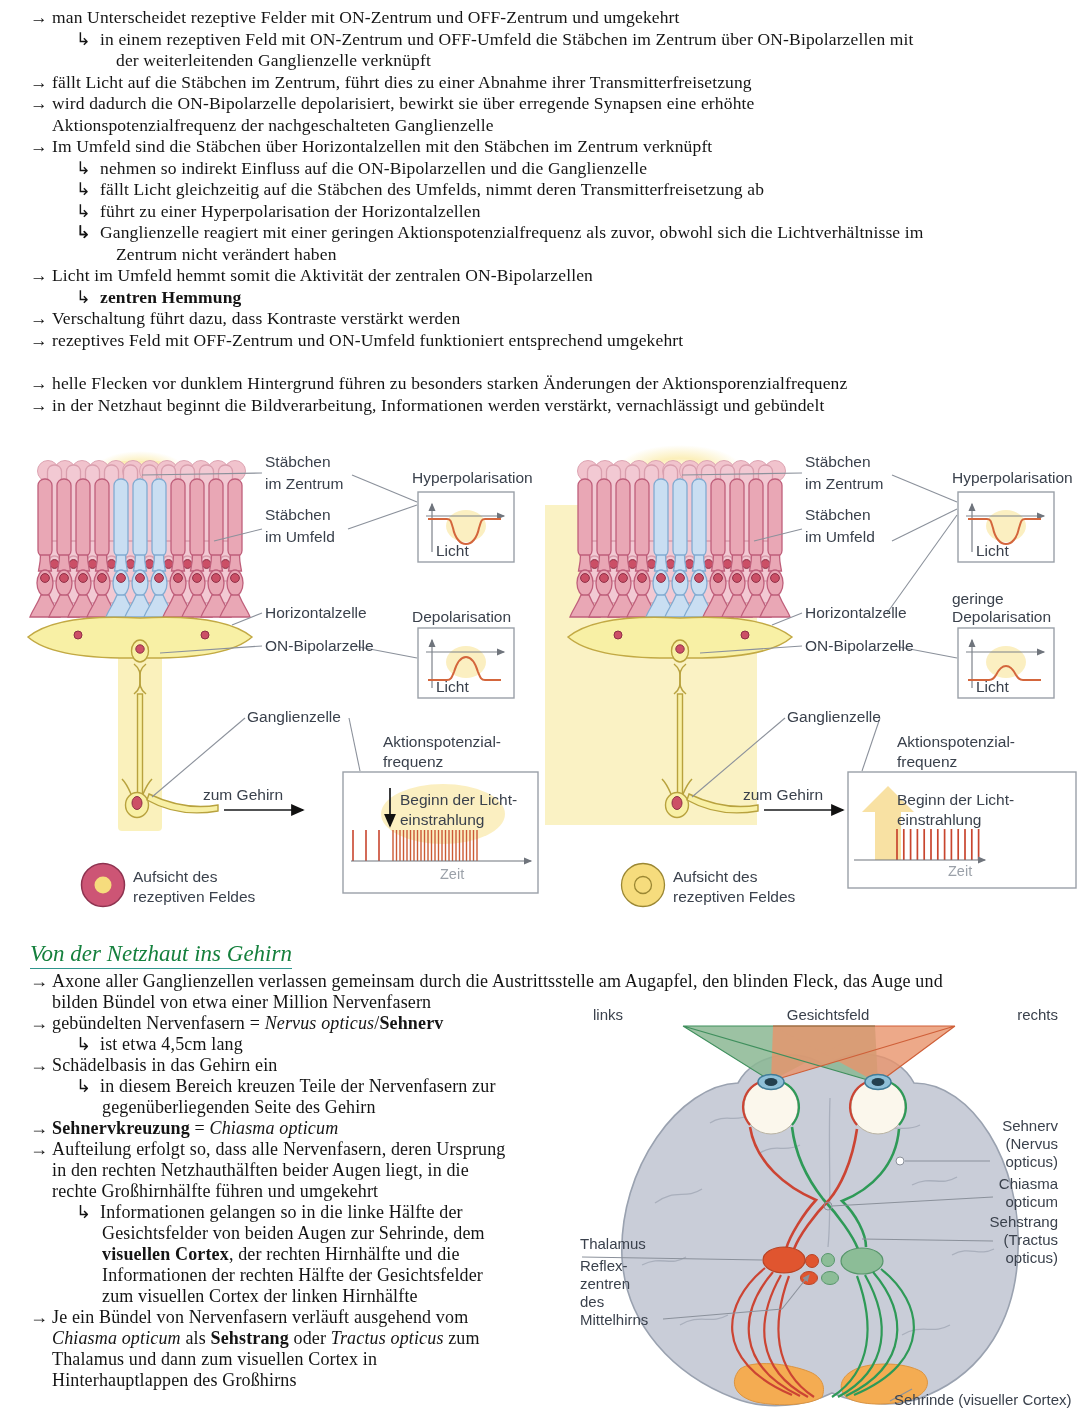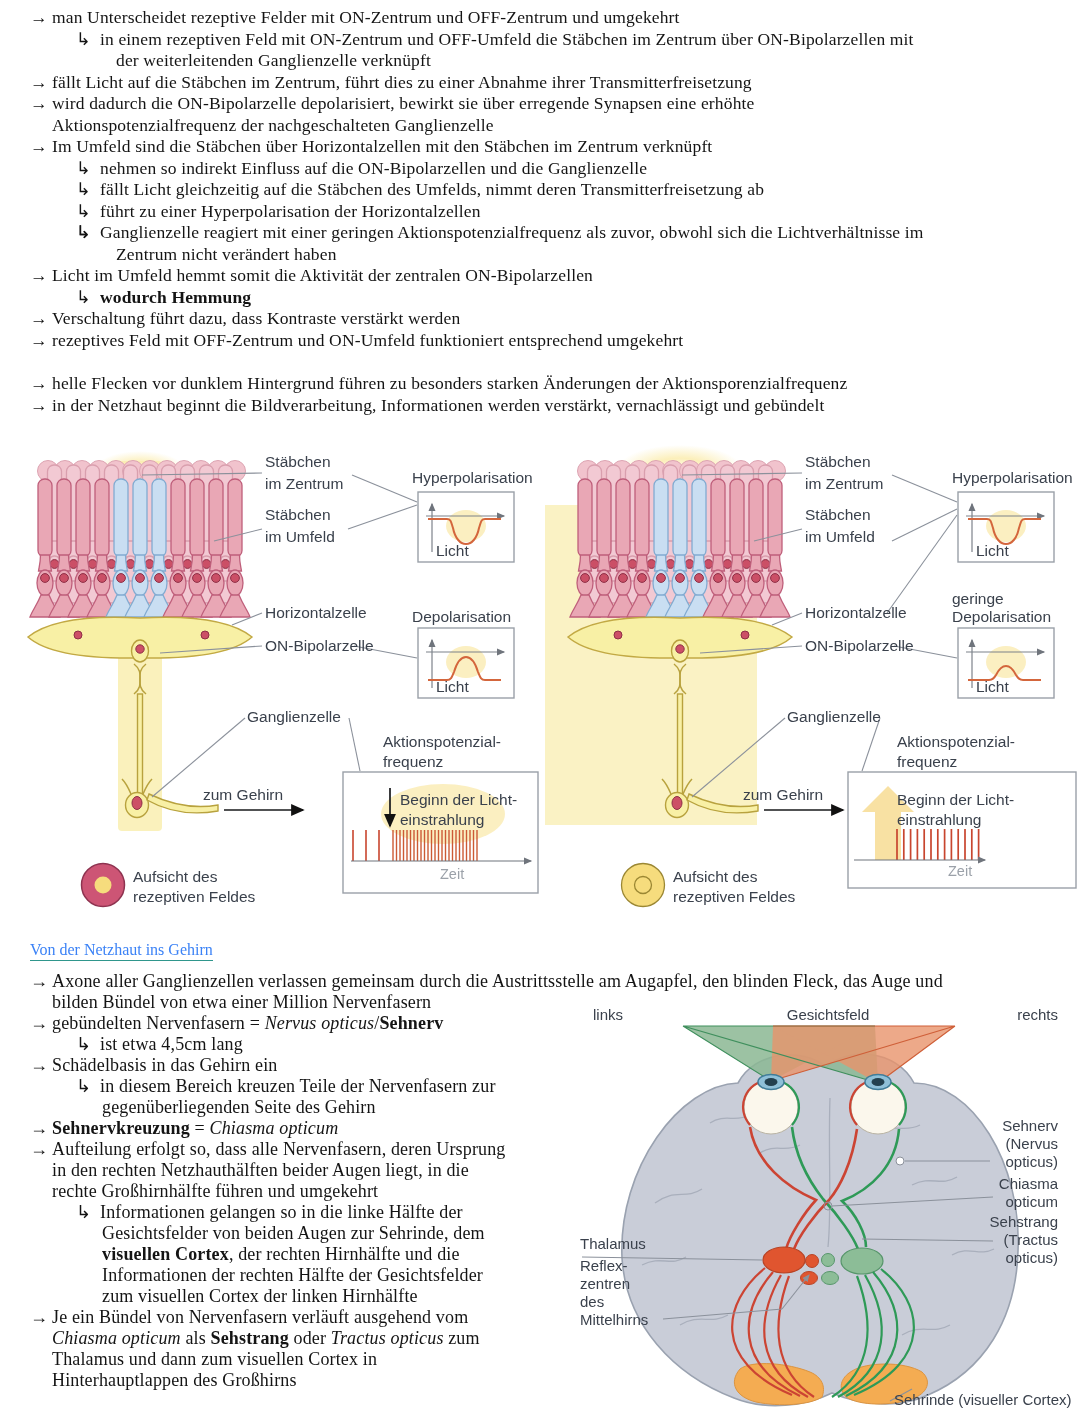--- a/index.html
+++ b/index.html
@@ -9,21 +9,21 @@
   #notes-bottom{left:30px;top:971px;width:1045px;line-height:21.0px;font-size:18px;}
   .nrow{white-space:nowrap;position:relative;}
   .nrow.l1{padding-left:22px;}
   .nrow.l1 .mk{position:absolute;left:0;}
   .nrow.l2{padding-left:70px;}
   .nrow.l2 .mk{position:absolute;left:46px;}
   .nrow.l2.cont{padding-left:86px;}
   #notes-bottom .nrow.l2.cont{padding-left:72px;}
   .nrow .b{font-weight:bold;}
   .nrow .i{font-style:italic;text-align:center;}
-  #heading{position:absolute;left:30px;top:941px;font-family:"Liberation Serif",serif;font-size:16px;color:#3b82f6;border-bottom:1.4px solid #2f968c;padding-bottom:1px;display:inline-block;}
+  #heading{position:absolute;left:30px;top:941px;font-family:"Liberation Serif",serif;font-style:italic;font-size:23px;color:#15803d;border-bottom:1.4px solid #2f968c;padding-bottom:1px;display:inline-block;}
   #retina-wrap{position:absolute;left:0;top:445px;width:880px;height:500px;}
   #brain-wrap{position:absolute;left:560px;top:1003px;width:520px;height:414px;}
   
   .ldr{stroke:#8b919b;stroke-width:1.1;}
   .ax{stroke:#7d828a;stroke-width:1.2;fill:none;}
   .axT{stroke:#6f747c;stroke-width:1.2;}
   .axB{stroke:#17181a;stroke-width:1.7;}
   .gbox{fill:#ffffff;stroke:#9aa0a8;stroke-width:1.4;}
   .gGlow{fill:#fae9ac;opacity:.75;}
   .curve{stroke:#d4663c;stroke-width:2;fill:none;}
@@ -61,21 +61,21 @@
     <div class="nrow l1"><span class="mk">→</span><span>wird dadurch die ON-Bipolarzelle depolarisiert, bewirkt sie über erregende Synapsen eine erhöhte</span></div>
     <div class="nrow l1 cont"><span>Aktionspotenzialfrequenz der nachgeschalteten Ganglienzelle</span></div>
     <div class="nrow l1"><span class="mk">→</span><span>Im Umfeld sind die Stäbchen über Horizontalzellen mit den Stäbchen im Zentrum verknüpft</span></div>
     <div class="nrow l2"><span class="mk">↳</span><span>nehmen so indirekt Einfluss auf die ON-Bipolarzellen und die Ganglienzelle</span></div>
     <div class="nrow l2"><span class="mk">↳</span><span>fällt Licht gleichzeitig auf die Stäbchen des Umfelds, nimmt deren Transmitterfreisetzung ab</span></div>
     <div class="nrow l2"><span class="mk">↳</span><span>führt zu einer Hyperpolarisation der Horizontalzellen</span></div>
     <div class="nrow l2"><span class="mk">↳</span></div>
     <div class="nrow l2"><span class="mk">↳</span><span> Ganglienzelle reagiert mit einer geringen Aktionspotenzialfrequenz als zuvor, obwohl sich die Lichtverhältnisse im</span></div>
     <div class="nrow l2 cont"><span>Zentrum nicht verändert haben</span></div>
     <div class="nrow l1"><span class="mk">→</span><span>Licht im Umfeld hemmt somit die Aktivität der zentralen ON-Bipolarzellen</span></div>
-    <div class="nrow l2"><span class="mk">↳</span><span class="b">wodurch Hemmung</span></div>
+    <div class="nrow l2"><span class="mk">↳</span><span class="b">zentren Hemmung</span></div>
     <div class="nrow l1"><span class="mk">→</span><span>Verschaltung führt dazu, dass Kontraste verstärkt werden</span></div>
     <div class="nrow l1"><span class="mk">→</span><span>rezeptives Feld mit OFF-Zentrum und ON-Umfeld funktioniert entsprechend umgekehrt</span></div>
     <div style="height: 22px;"></div>
     <div class="nrow l1"><span class="mk">→</span><span>helle Flecken vor dunklem Hintergrund führen zu besonders starken Änderungen der Aktionsporenzialfrequenz</span></div>
     <div class="nrow l1"><span class="mk">→</span><span>in der Netzhaut beginnt die Bildverarbeitung, Informationen werden verstärkt, vernachlässigt und gebündelt</span></div>
   </div>
 
 <div id="retina-wrap">
 <svg viewBox="0 0 1080 500" width="1080" height="500">
   <defs>

